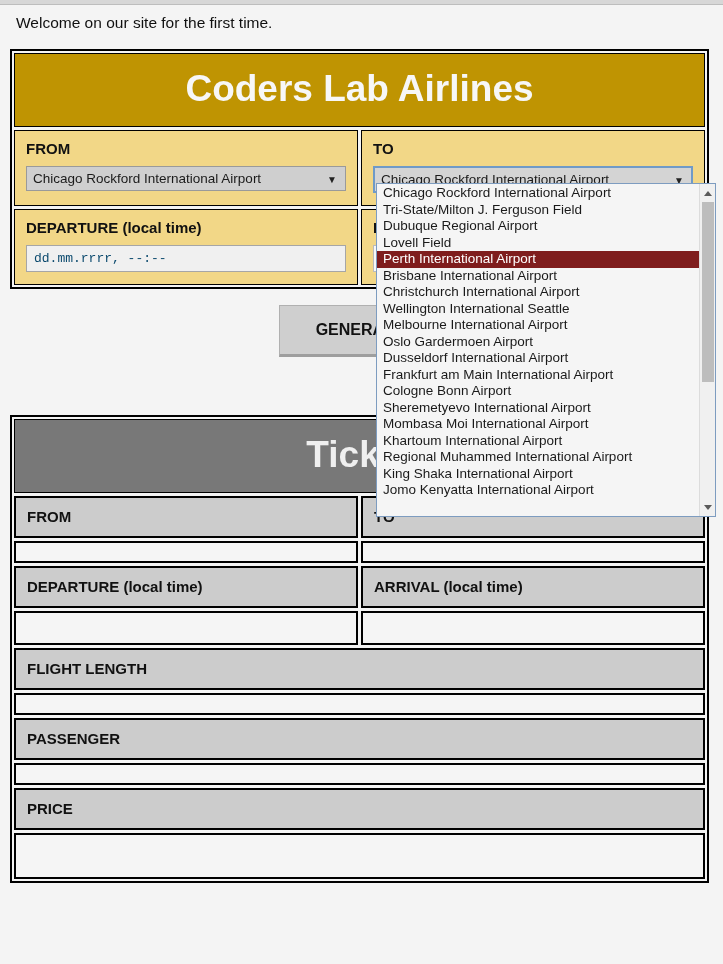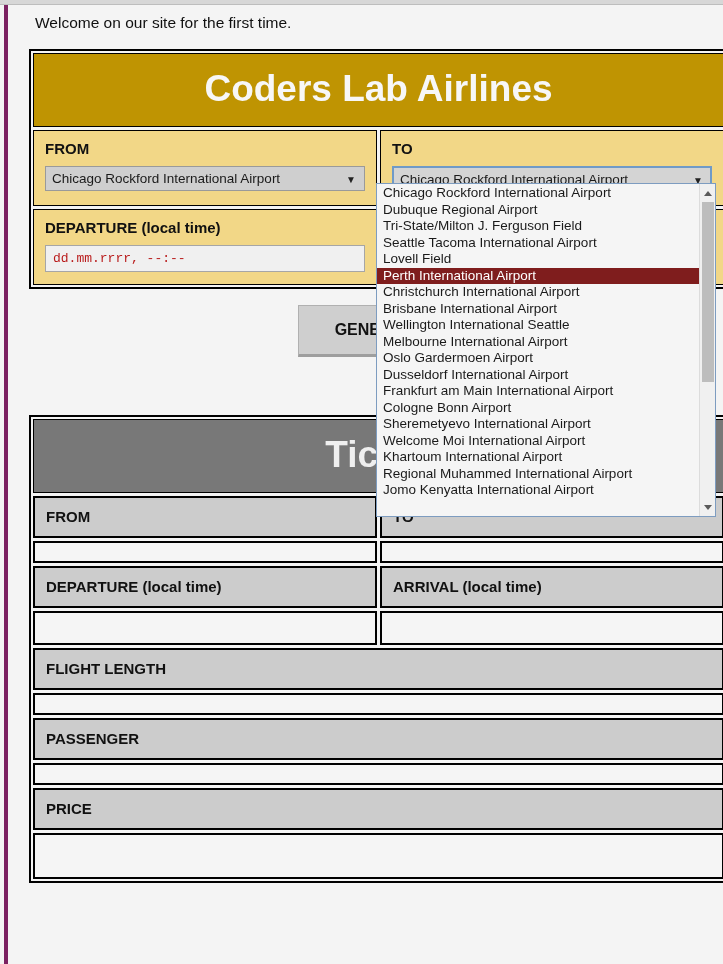--- a/index.html
+++ b/index.html
@@ -24,21 +24,21 @@
     background: #d7d7d7;
     border-bottom: 1px solid #bdbdbd;
   }
   
   .left-stripe {
     position: absolute; top: 5px; left: 4px;
     width: 4px; height: 959px;
     background: #7b2161;
   }
   .page-body {
-    position: absolute; top: 5px; left: 23px;
+    position: absolute; top: 5px; left: 4px;
     width: 668px; height: 959px;
     background: #f4f4f4;
   }
 
   .welcome {
     font-size: 15.5px;
     color: #101010;
     padding: 8px 0 0 12px;
     line-height: 20px;
   }
@@ -97,21 +97,21 @@
     font-size: 10px; color: #222; pointer-events: none;
   }
   .select-wrap.focused select.ui-select {
     border: 2px solid #6f9ac8;
     background: #d4d4d4;
   }
   input.ui-input {
     width: 100%;
     font-family: "Liberation Mono", monospace;
     font-size: 13px;
-    color: #b91c1c;
+    color: #0c4a6e;
     padding: 5px 7px;
     background: #f0f0f0;
     border: 1px solid #a6a6a6;
   }
   input.ui-input.plain {
     background: #f8f8f8;
     border: 1px solid #bbb;
   }
 
   
@@ -324,37 +324,37 @@
             <div class="t-val xtall"></div>
           </div>
         </div>
     </div>
 
   </div>
 
   <div class="dropdown-pop">
     <div class="dd-list" id="dd-list">
         <div class="dd-item">Chicago Rockford International Airport</div>
+        <div class="dd-item">Tri-State/Milton J. Ferguson Field</div>
         <div class="dd-item">Dubuque Regional Airport</div>
-        <div class="dd-item">Tri-State/Milton J. Ferguson Field</div>
-        <div class="dd-item">Seattle Tacoma International Airport</div>
         <div class="dd-item">Lovell Field</div>
         <div class="dd-item selected">Perth International Airport</div>
+        <div class="dd-item">Brisbane International Airport</div>
         <div class="dd-item">Christchurch International Airport</div>
-        <div class="dd-item">Brisbane International Airport</div>
         <div class="dd-item">Wellington International Seattle</div>
         <div class="dd-item">Melbourne International Airport</div>
         <div class="dd-item">Oslo Gardermoen Airport</div>
         <div class="dd-item">Dusseldorf International Airport</div>
         <div class="dd-item">Frankfurt am Main International Airport</div>
         <div class="dd-item">Cologne Bonn Airport</div>
         <div class="dd-item">Sheremetyevo International Airport</div>
-        <div class="dd-item">Welcome Moi International Airport</div>
+        <div class="dd-item">Mombasa Moi International Airport</div>
         <div class="dd-item">Khartoum International Airport</div>
         <div class="dd-item">Regional Muhammed International Airport</div>
+        <div class="dd-item">King Shaka International Airport</div>
         <div class="dd-item">Jomo Kenyatta International Airport</div>
       </div>
     <div class="dd-scroll">
       <div class="sb-arrow up">
           <span class="tri up"></span>
         </div>
       <div class="sb-thumb"></div>
       <div class="sb-arrow down">
           <span class="tri down"></span>
         </div>

